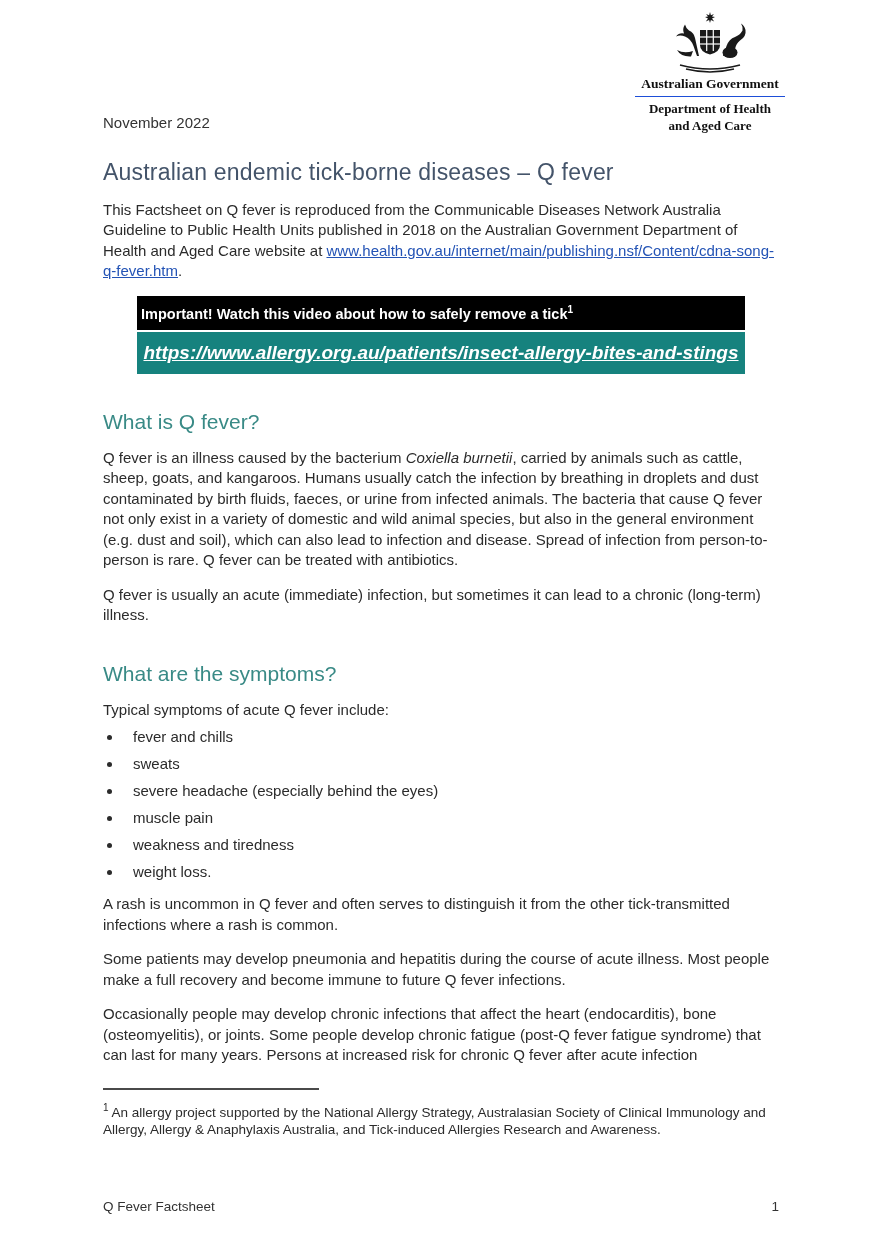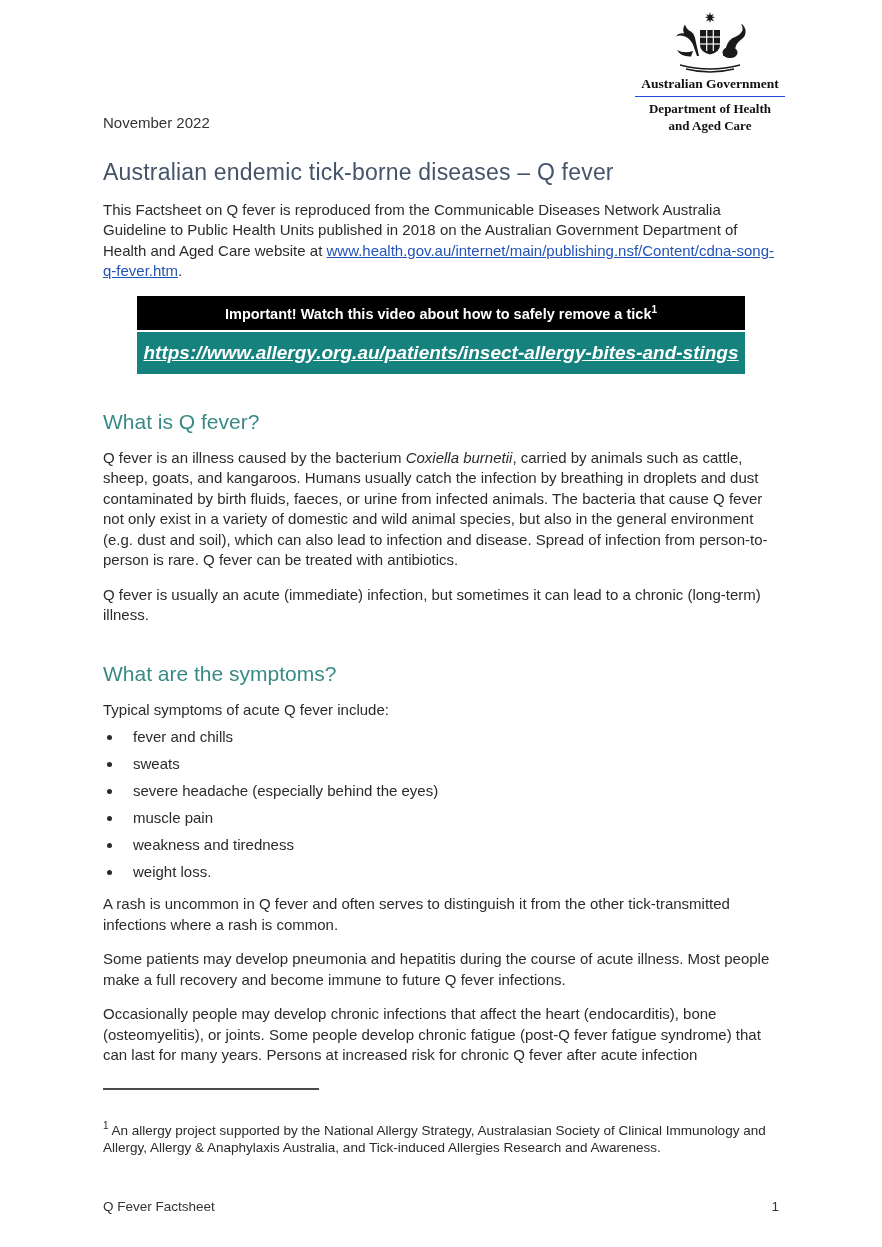--- a/index.html
+++ b/index.html
@@ -70,21 +70,21 @@
     text-decoration: underline;
     cursor: pointer;
   }
   .italic { font-style: italic; }
 
   
   .banner { margin: 14px 34px 0 34px; }
   .banner-black {
     background: #000000;
     color: #ffffff;
-    text-align: center;
+    text-align: left;
     font-weight: bold;
     font-size: 14.5px;
     padding: 8px 4px;
   }
   .banner-black sup { font-size: 10px; }
   .banner-teal {
     background: #16827e;
     text-align: center;
     padding: 10px 4px;
     margin-top: 2px;
@@ -120,21 +120,21 @@
 
   
   .footnote-sep {
     width: 216px;
     border-top: 2px solid #4a4a4a;
     margin-top: 22px;
   }
   .footnote {
     font-size: 13.5px;
     line-height: 17.5px;
-    margin-top: 27px;
+    margin-top: 9px;
     color: #2b2b2b;
   }
   .footnote sup { font-size: 10px; }
 
   
   .footer {
     position: absolute;
     left: 103px;
     right: 103px;
     bottom: 33px;

